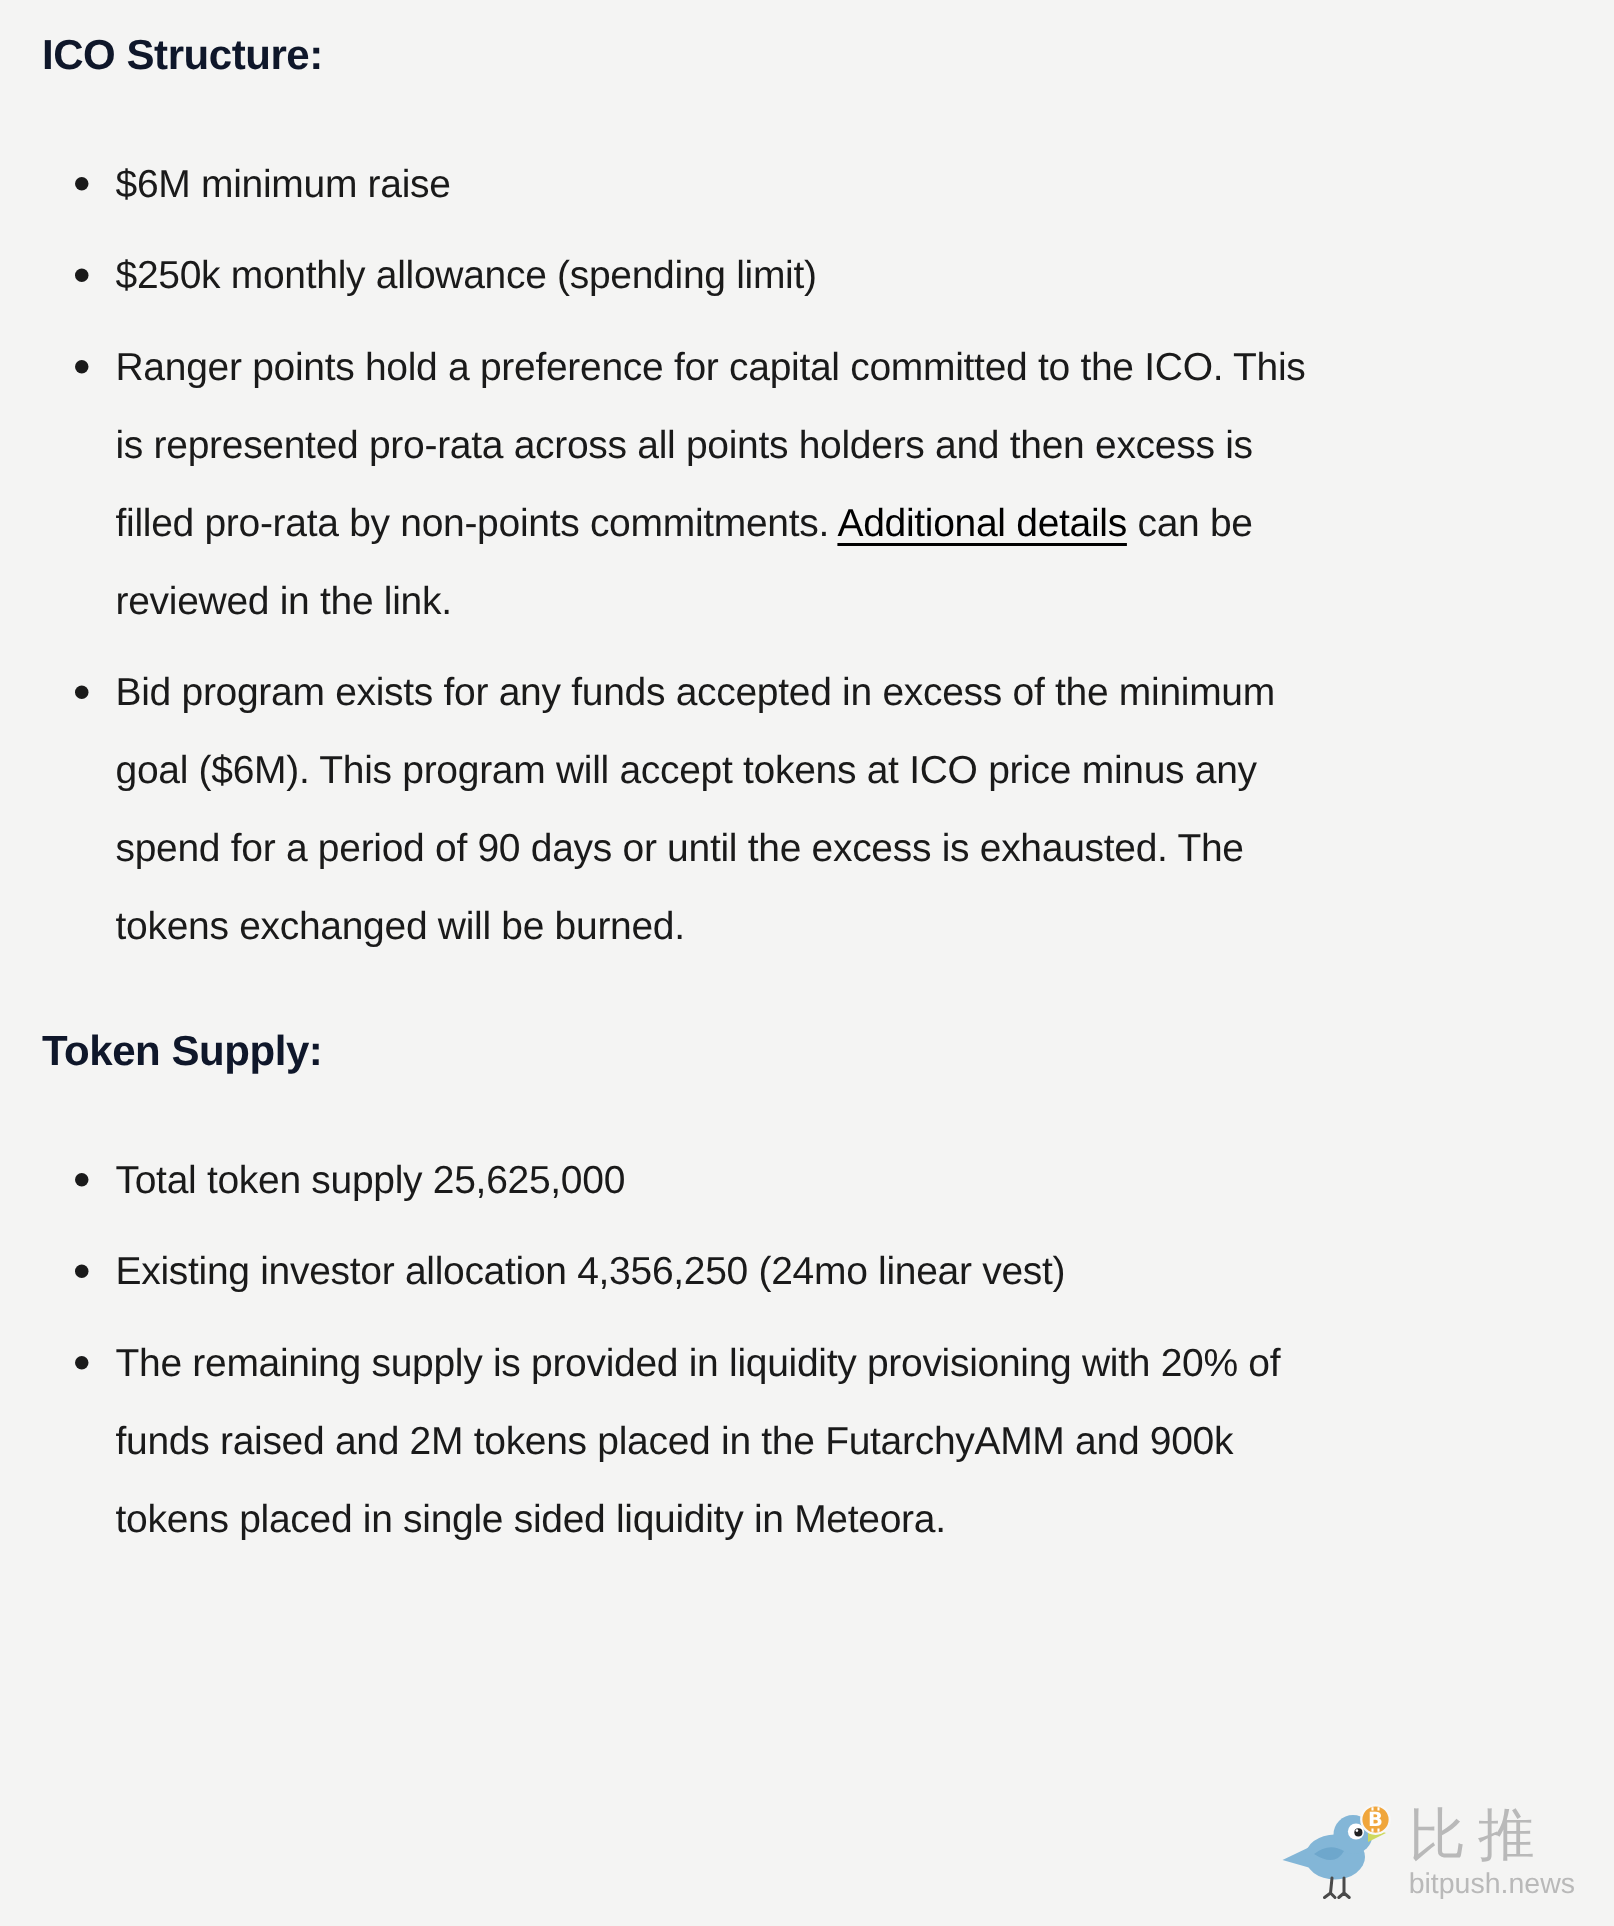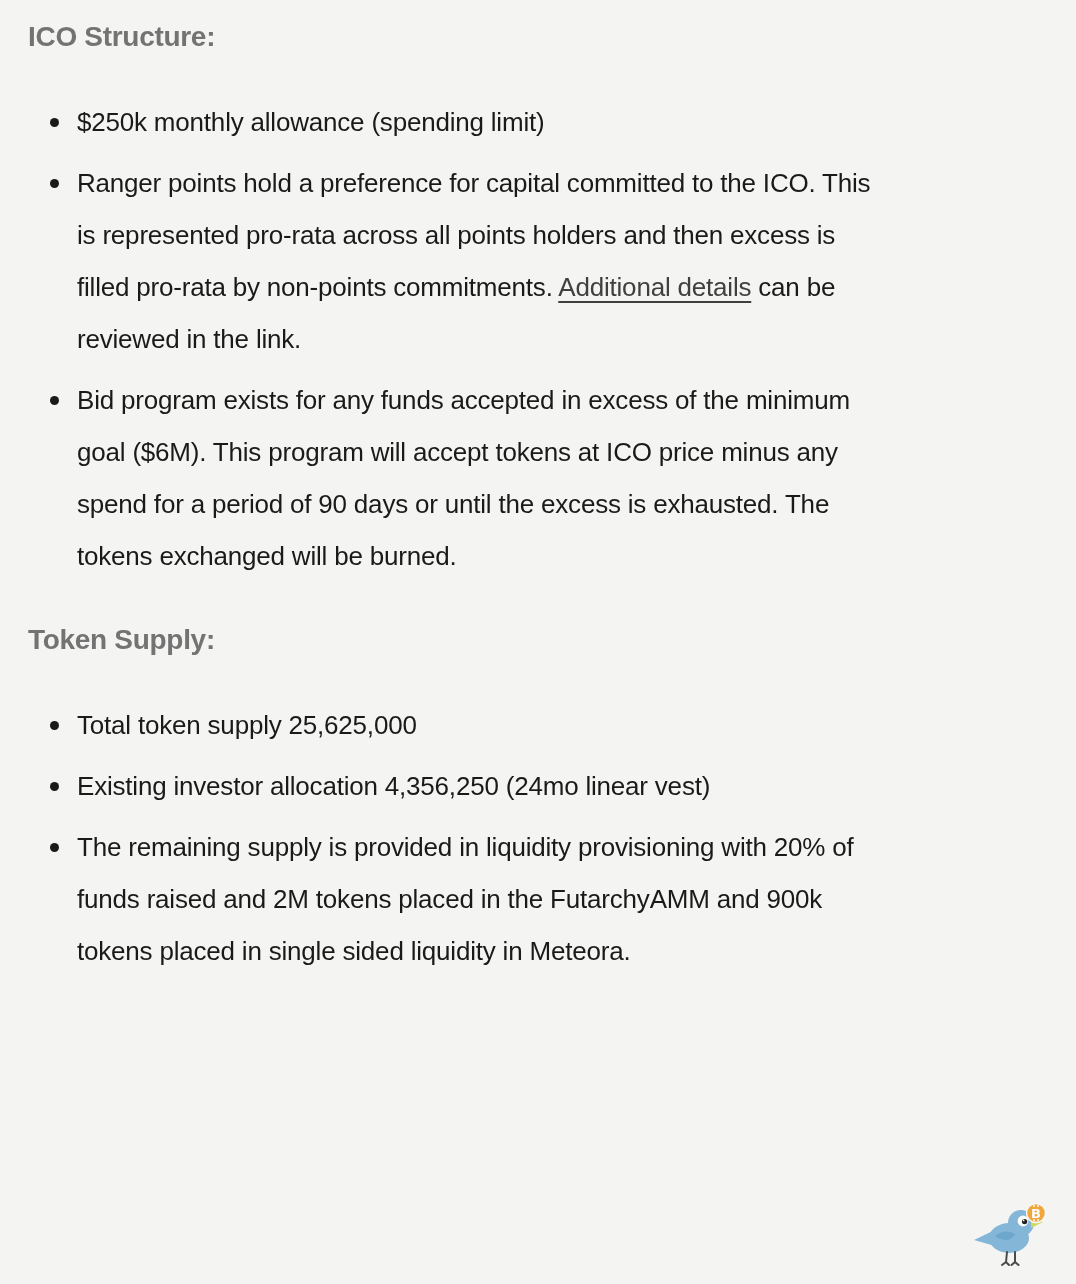--- a/index.html
+++ b/index.html
@@ -16,21 +16,21 @@
     height: 1284px;
     padding: 21px 20px 18px 28px;
     color: #1a1a1a;
     overflow: hidden;
   }
   h3.section-heading {
     font-size: 28px;
     line-height: 32px;
     font-weight: 700;
     letter-spacing: -0.3px;
-    color: #737373;
+    color: #0f172a;
     margin: 42px 0 43px 0;
   }
   h3.section-heading.first { margin-top: 0; }
   ul.bullet-list {
     list-style: none;
     margin: 0;
     padding: 0 0 0 49px;
   }
   .bullet-list li {
     position: relative;
@@ -45,21 +45,21 @@
     content: "";
     position: absolute;
     left: -27px;
     top: 22px;
     width: 9px;
     height: 9px;
     border-radius: 50%;
     background: #1a1a1a;
   }
   a.detail-link {
-    color: #404040;
+    color: #000000;
     text-decoration-thickness: 2px;
     text-underline-offset: 5px;
     cursor: pointer;
   }
   .watermark {
     position: absolute;
     right: 26px;
     bottom: 16px;
     display: flex;
     align-items: flex-end;
@@ -78,20 +78,21 @@
   }
 </style>
 </head>
 <body>
 
 <div class="doc">
 
   <h3 class="section-heading first">ICO Structure:</h3>
 
   <ul class="bullet-list">
+    <li><span>$6M minimum raise</span></li>
     <li><span>$250k monthly allowance (spending limit)</span></li>
     <li><span>Ranger points hold a preference for capital committed to the ICO. This
 is represented pro-rata across all points holders and then excess is
 filled pro-rata by non-points commitments. </span><a class="detail-link" href="#">Additional details</a><span> can be
 reviewed in the link.</span></li>
     <li><span>Bid program exists for any funds accepted in excess of the minimum
 goal ($6M). This program will accept tokens at ICO price minus any
 spend for a period of 90 days or until the excess is exhausted. The
 tokens exchanged will be burned.</span></li>
   </ul>
@@ -122,15 +123,19 @@
       <circle cx="51" cy="21" r="5.4" fill="#ffffff"></circle>
       <circle cx="52.6" cy="21.6" r="2.7" fill="#222222"></circle>
       <circle cx="51.6" cy="20.4" r="0.9" fill="#ffffff"></circle>
 
       <path d="M35 52 L34 62 M34 62 L30 65 M34 62 L37 65 M43 52 L43 62 M43 62 L39.5 65 M43 62 L46.5 65" stroke="#4a4a4a" stroke-width="2" fill="none" stroke-linecap="round"></path>
 
       <circle cx="64" cy="13" r="9.5" fill="#f0a63c" stroke="#f8f8f8" stroke-width="1.5"></circle>
       <path d="M62 4.8 v2.2 M66 4.8 v2.2 M62 19 v2.2 M66 19 v2.2" stroke="#ffffff" stroke-width="1.4"></path>
       <text x="64" y="17.6" font-size="13" font-weight="bold" fill="#ffffff" text-anchor="middle" font-family="'DejaVu Sans', sans-serif">B</text>
     </svg>
+    <div class="wm-text">
+      <div class="wm-brand">比推</div>
+      <div class="wm-site">bitpush.news</div>
+    </div>
   </div>
 
 </div>
 
 </body></html>

